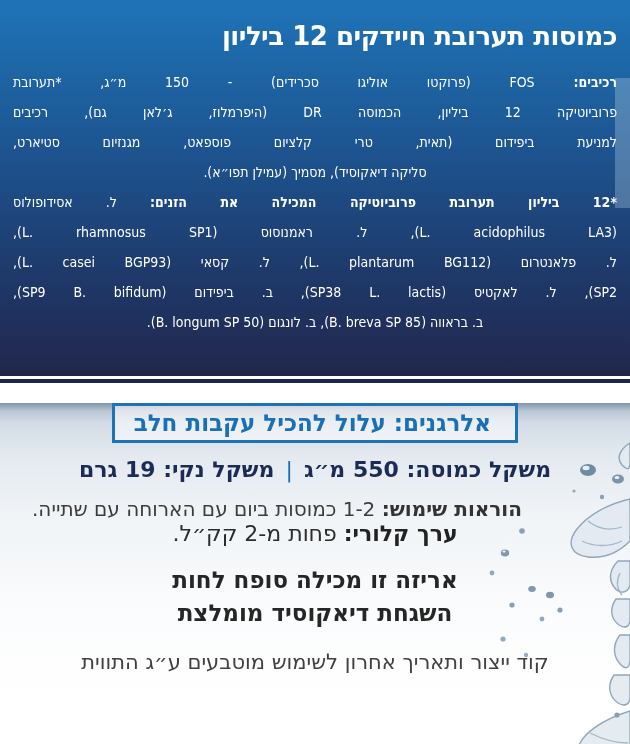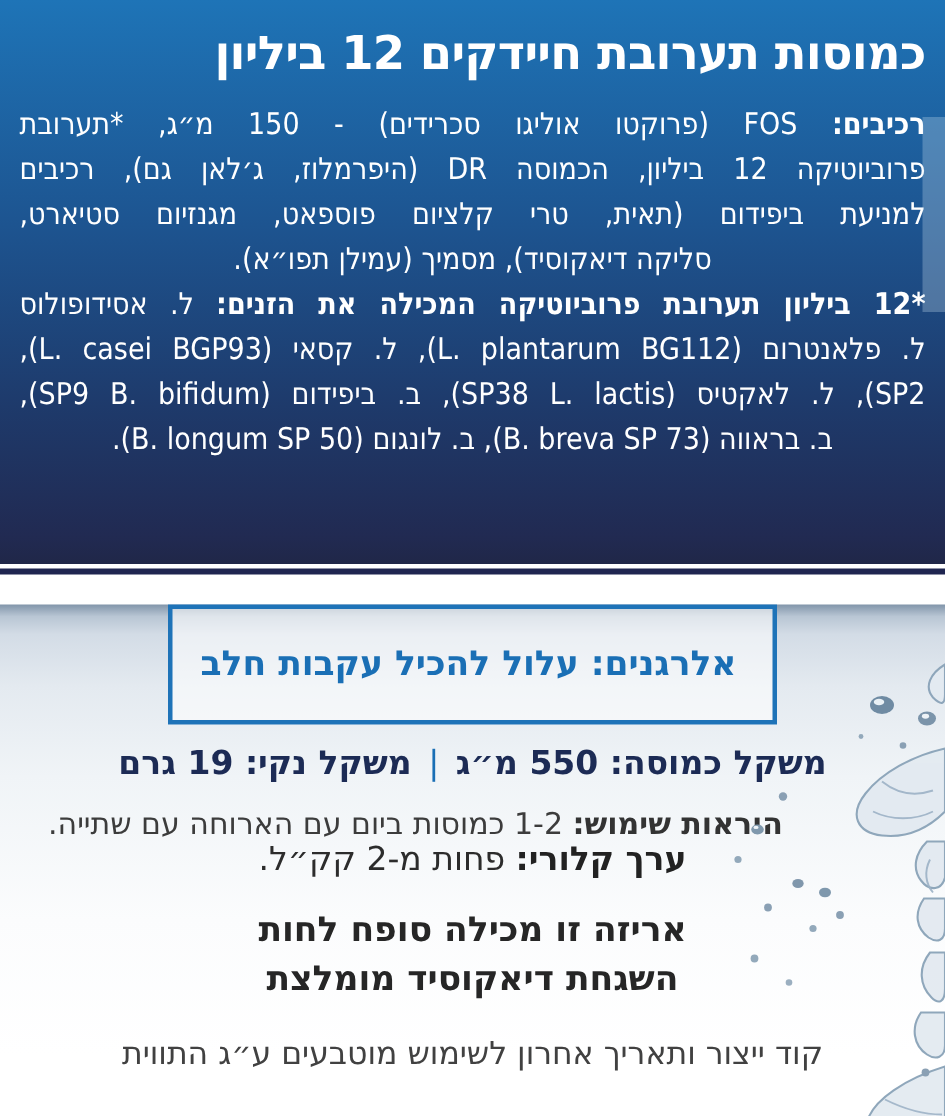--- a/index.html
+++ b/index.html
@@ -6,39 +6,39 @@
   body{font-family:"DejaVu Sans","Liberation Sans",sans-serif;}
   .label{position:relative;width:630px;height:744px;overflow:hidden;direction:rtl;}
 
   
   .blue{position:relative;box-sizing:border-box;height:376px;padding:12px 13px 0;
         background:linear-gradient(180deg,#1e74b7 0%,#1d5globalfix 0,#1d5globalfix 0) , #1d4f87;
         background:linear-gradient(180deg,#1e74b7 0%,#1d5490 40%,#1e3a6b 72%,#212a52 95%,#202748 100%);
         color:#fff;}
   .edge-strip{position:absolute;right:0;top:78px;width:15px;height:130px;
         background:rgba(200,221,240,.30);}
-  .title{margin:2px 0 9px;font-size:31px;line-height:44px;font-weight:700;text-align:right;
+  .title{margin:2px 0 9px;font-size:26px;line-height:44px;font-weight:700;text-align:right;
         letter-spacing:-.5px;}
-  .bline{font-size:20px;line-height:30px;text-align:justify;text-align-last:justify;
+  .bline{font-size:14px;line-height:30px;text-align:justify;text-align-last:justify;
         font-stretch:condensed;}
   .bline.bcenter{text-align:center;text-align-last:center;}
   .bline b{font-weight:700;}
 
   
   .sep-white{height:3px;background:#ffffff;}
   .sep-navy{height:4px;background:#1f2550;}
 
   
   .light{position:relative;box-sizing:border-box;height:361px;
         background:linear-gradient(180deg,#8195aa 0px,#b9c6d4 8px,#d3dce6 20px,
                    #e4eaf0 55px,#f0f4f7 115px,#fbfcfd 210px,#ffffff 300px);}
   .splash{position:absolute;top:0;right:0;pointer-events:none;}
 
   .allergen-box{display:block;width:352px;margin:20px auto 0;border:3px solid #1e73b8;
-        background:rgba(255,255,255,.55);padding:24px 24px;text-align:center;}
+        background:rgba(255,255,255,.55);padding:4px 24px;text-align:center;}
   .allergen-box span{color:#1a6fb5;font-weight:700;font-size:23px;white-space:nowrap;}
 
   .weight{margin-top:14px;text-align:center;color:#1c2b55;font-weight:700;font-size:22px;}
   .weight .bar{color:#1a6fb5;font-weight:400;padding:0 11px;}
 
   .usage{margin-top:15px;padding-right:76px;text-align:center;color:#3c3c3c;font-size:20px;}
   .usage b{color:#333;}
 
   .calorie{text-align:center;color:#2c2c2c;font-size:22px;}
   .calorie b{color:#222;}
@@ -55,23 +55,24 @@
 
   <section class="blue">
     <div class="edge-strip"></div>
     <h1 class="title">כמוסות תערובת חיידקים 12 ביליון</h1>
     <div>
         <div class="bline"><b>רכיבים:</b> FOS (פרוקטו אוליגו סכרידים) - 150 מ״ג, *תערובת</div>
         <div class="bline">פרוביוטיקה 12 ביליון, הכמוסה DR (היפרמלוז, ג׳לאן גם), רכיבים</div>
         <div class="bline">למניעת ביפידום (תאית, טרי קלציום פוספאט, מגנזיום סטיארט,</div>
         <div class="bline bcenter">סליקה דיאקוסיד), מסמיך (עמילן תפו״א).</div>
         <div class="bline"><b>*12 ביליון תערובת פרוביוטיקה המכילה את הזנים:</b> ל. אסידופולוס</div>
+        <div class="bline">(L. acidophilus LA3), ל. ראמנוסוס (L. rhamnosus SP1),</div>
         <div class="bline">ל. פלאנטרום (L. plantarum BG112), ל. קסאי (L. casei BGP93),</div>
         <div class="bline">SP2), ל. לאקטיס (SP38 L. lactis), ב. ביפידום (SP9 B. bifidum),</div>
-        <div class="bline bcenter">ב. בראווה (B. breva SP 73), ב. לונגום (B. longum SP 50).</div>
+        <div class="bline bcenter">ב. בראווה (B. breva SP 85), ב. לונגום (B. longum SP 50).</div>
       </div>
   </section>
 
   <div class="sep-white"></div>
   <div class="sep-navy"></div>
 
   <section class="light">
 
     <svg class="splash" width="160" height="361" viewBox="0 0 160 361" aria-hidden="true">
       <g stroke="#8aa3b8" stroke-width="1.4" fill="#e3eaf1" opacity="0.95">

